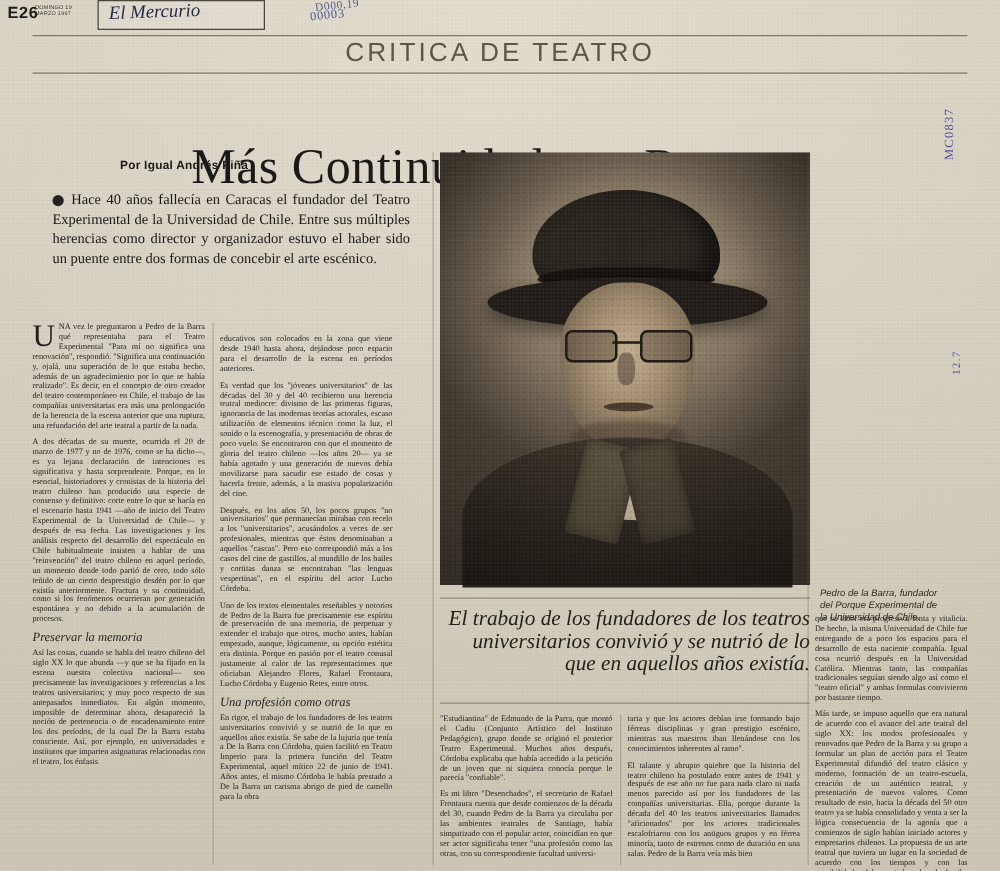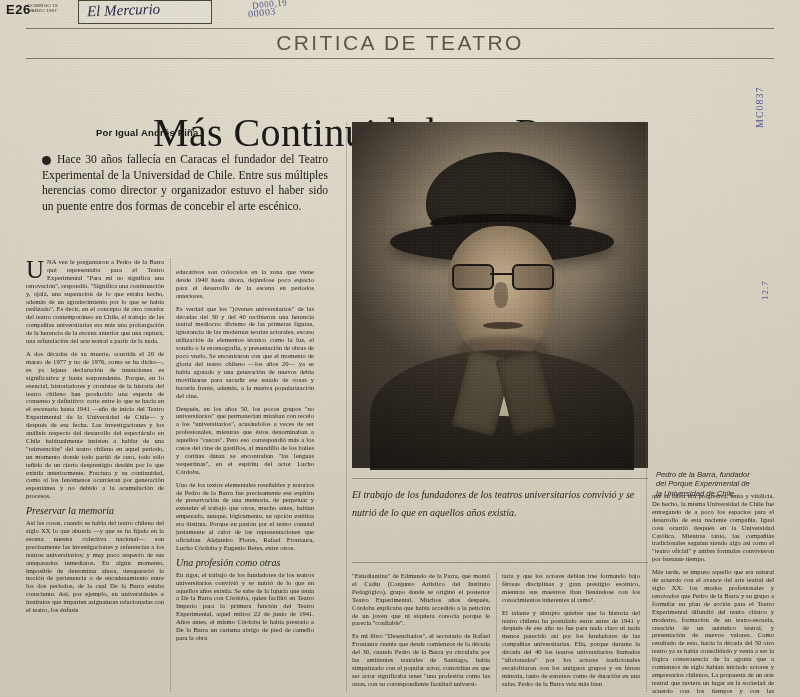--- a/index.html
+++ b/index.html
@@ -205,21 +205,21 @@
 
   .photo-caption{
     position:absolute; left:656px; top:470px; width:96px;
     font-family:"Liberation Sans", sans-serif;
     font-size:7.6px; line-height:9.4px; font-style:italic; color:#2c2a25;
   }
 
   
   .pullquote{
     position:absolute; left:352px; top:486px; width:296px;
-    text-align:left; font-style:italic; font-size:10px; line-height:18px;
+    text-align:right; font-style:italic; font-size:17px; line-height:18px;
     color:#211f1b;
   }
   .pq-rule-top{ position:absolute; left:352px; top:478px; width:296px; height:1px; background:#6a6554; opacity:.6; }
   .pq-rule-bot{ position:absolute; left:352px; top:562px; width:296px; height:1px; background:#6a6554; opacity:.6; }
 
   
   .col{
     position:absolute;
     font-size:6.6px; line-height:7.9px; text-align:justify;
     color:#201f1c;
@@ -265,21 +265,21 @@
   <div class="hand-vert2">12.7</div>
 
   <div class="rule rule-top"></div>
   <div class="section-title">CRITICA DE TEATRO</div>
   <div class="rule rule-mid"></div>
 
   <h1 class="headline">Más Continuidad que Ruptura</h1>
   <div class="byline">Por Igual Andrés Piña</div>
 
   <div class="lead">
-    <span class="bullet"></span><span>Hace 30 años fallecía en Caracas el fundador del Teatro Experimental de la Universidad de Chile. Entre sus múltiples herencias como director y organizador estuvo el haber sido un puente entre dos formas de concebir el arte escénico.</span>
+    <span class="bullet"></span><span>Hace 40 años fallecía en Caracas el fundador del Teatro Experimental de la Universidad de Chile. Entre sus múltiples herencias como director y organizador estuvo el haber sido un puente entre dos formas de concebir el arte escénico.</span>
   </div>
 
   <div class="photo">
     <div class="hat-crown"></div>
     <div class="hat-band"></div>
     <div class="hat-brim"></div>
     <div class="face"></div>
     <div class="glasses">
       <div class="lens l"></div>
       <div class="bridge"></div>

